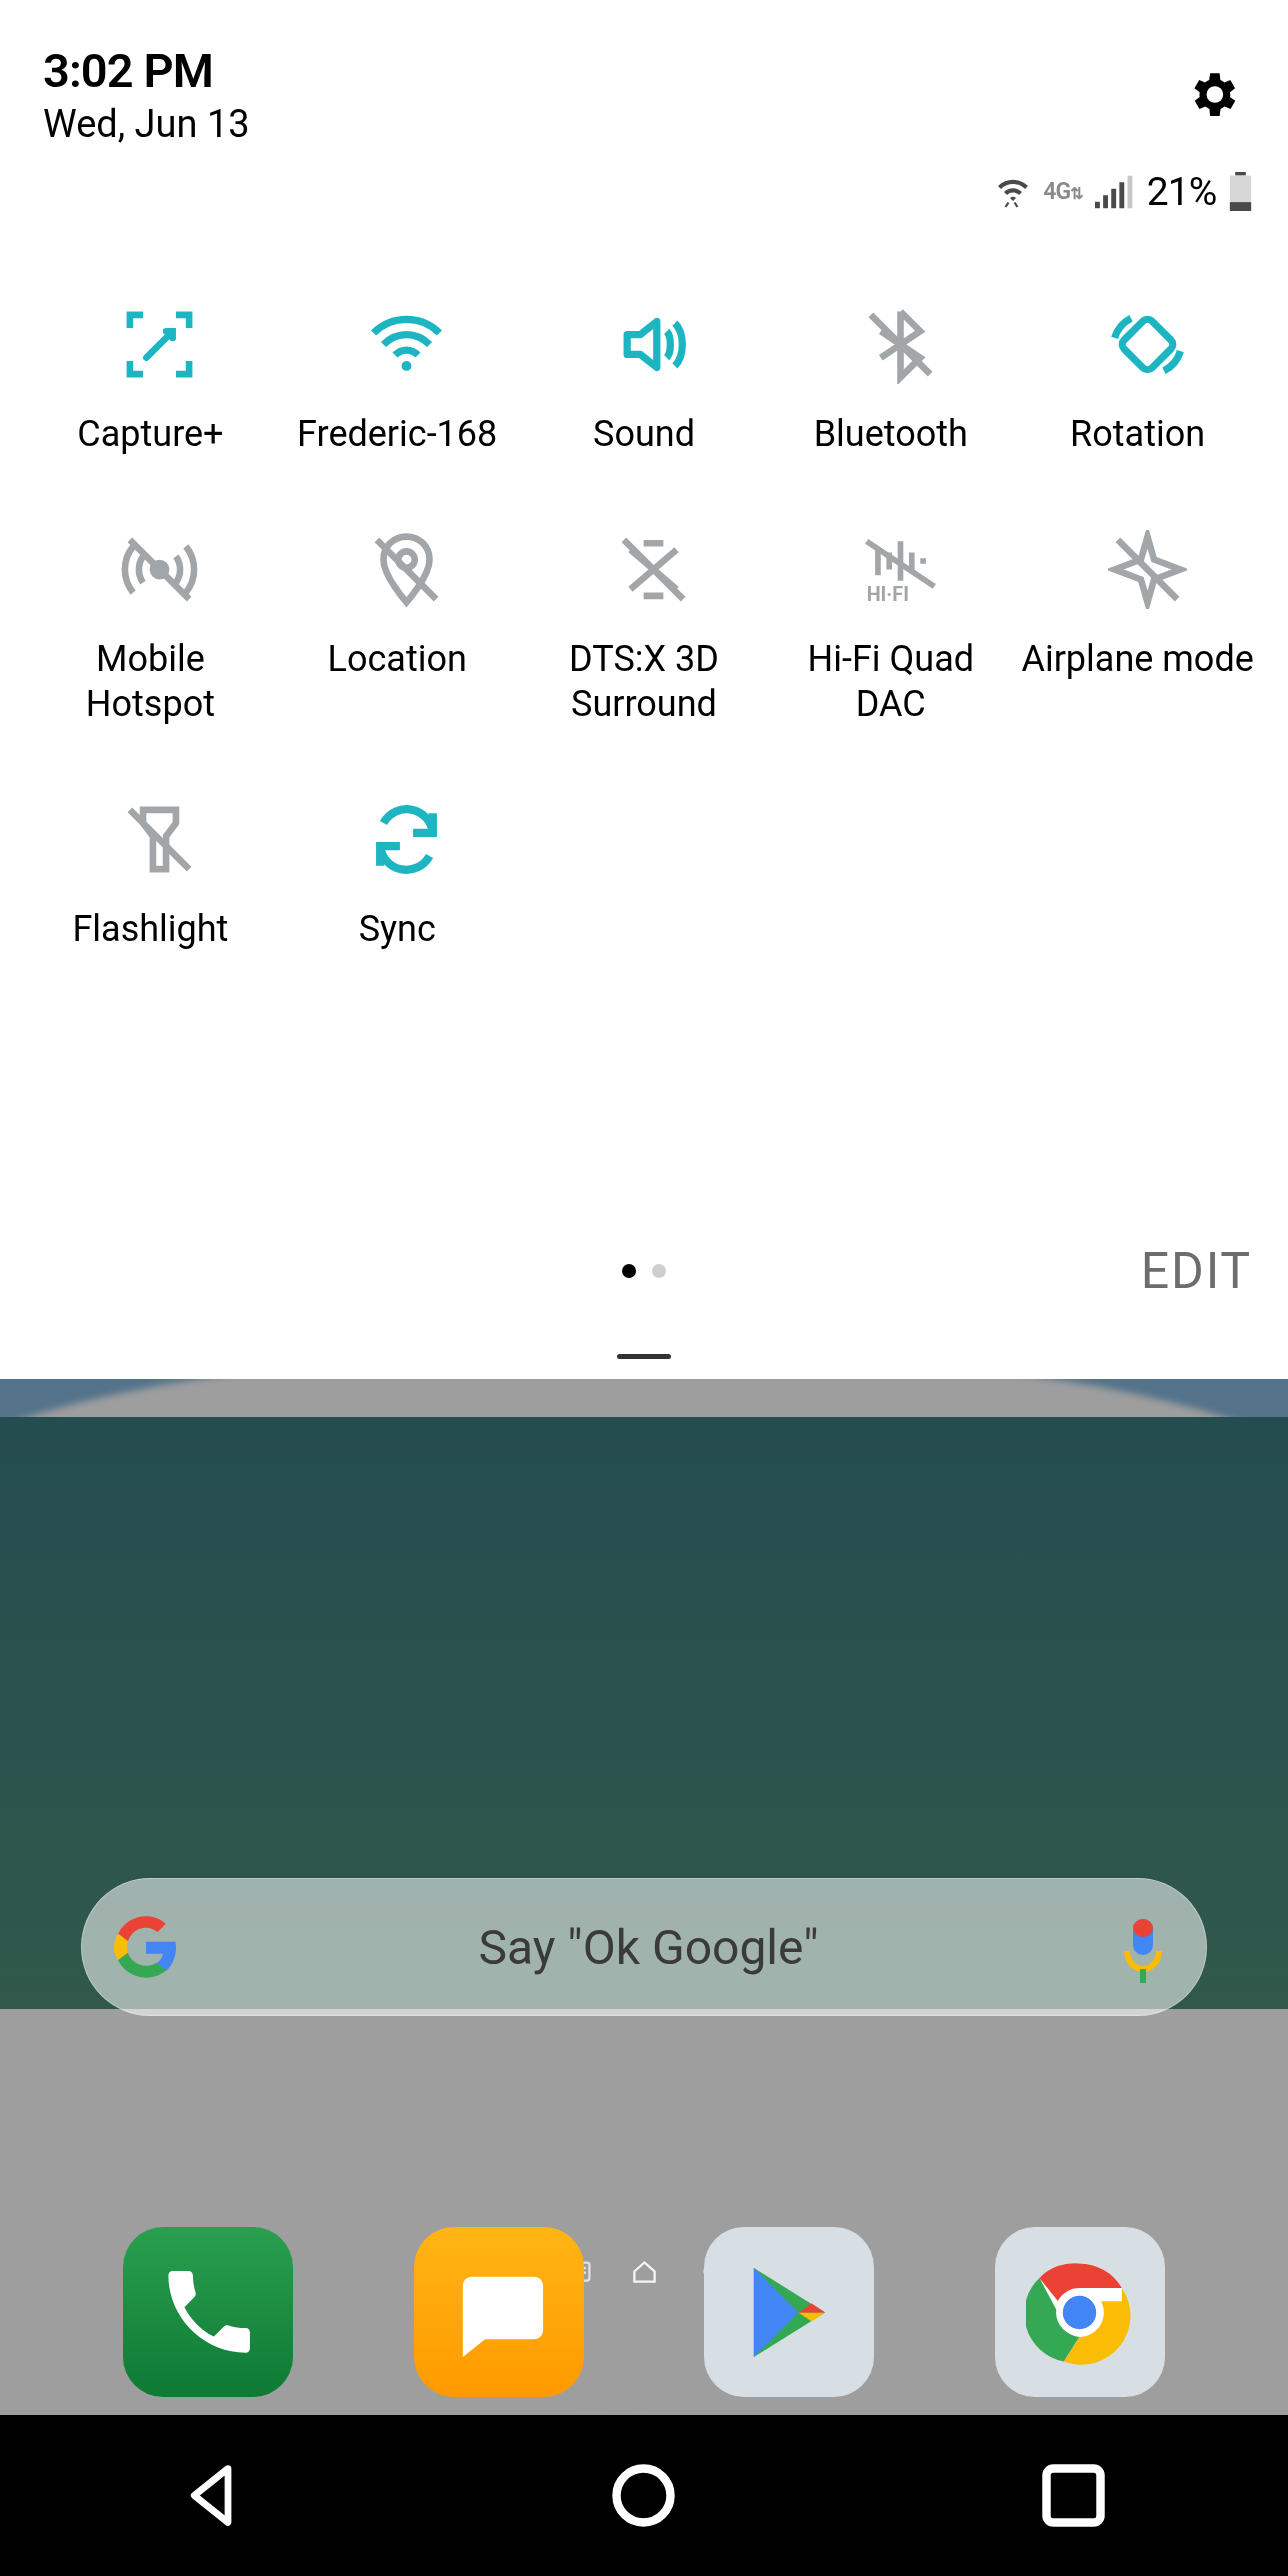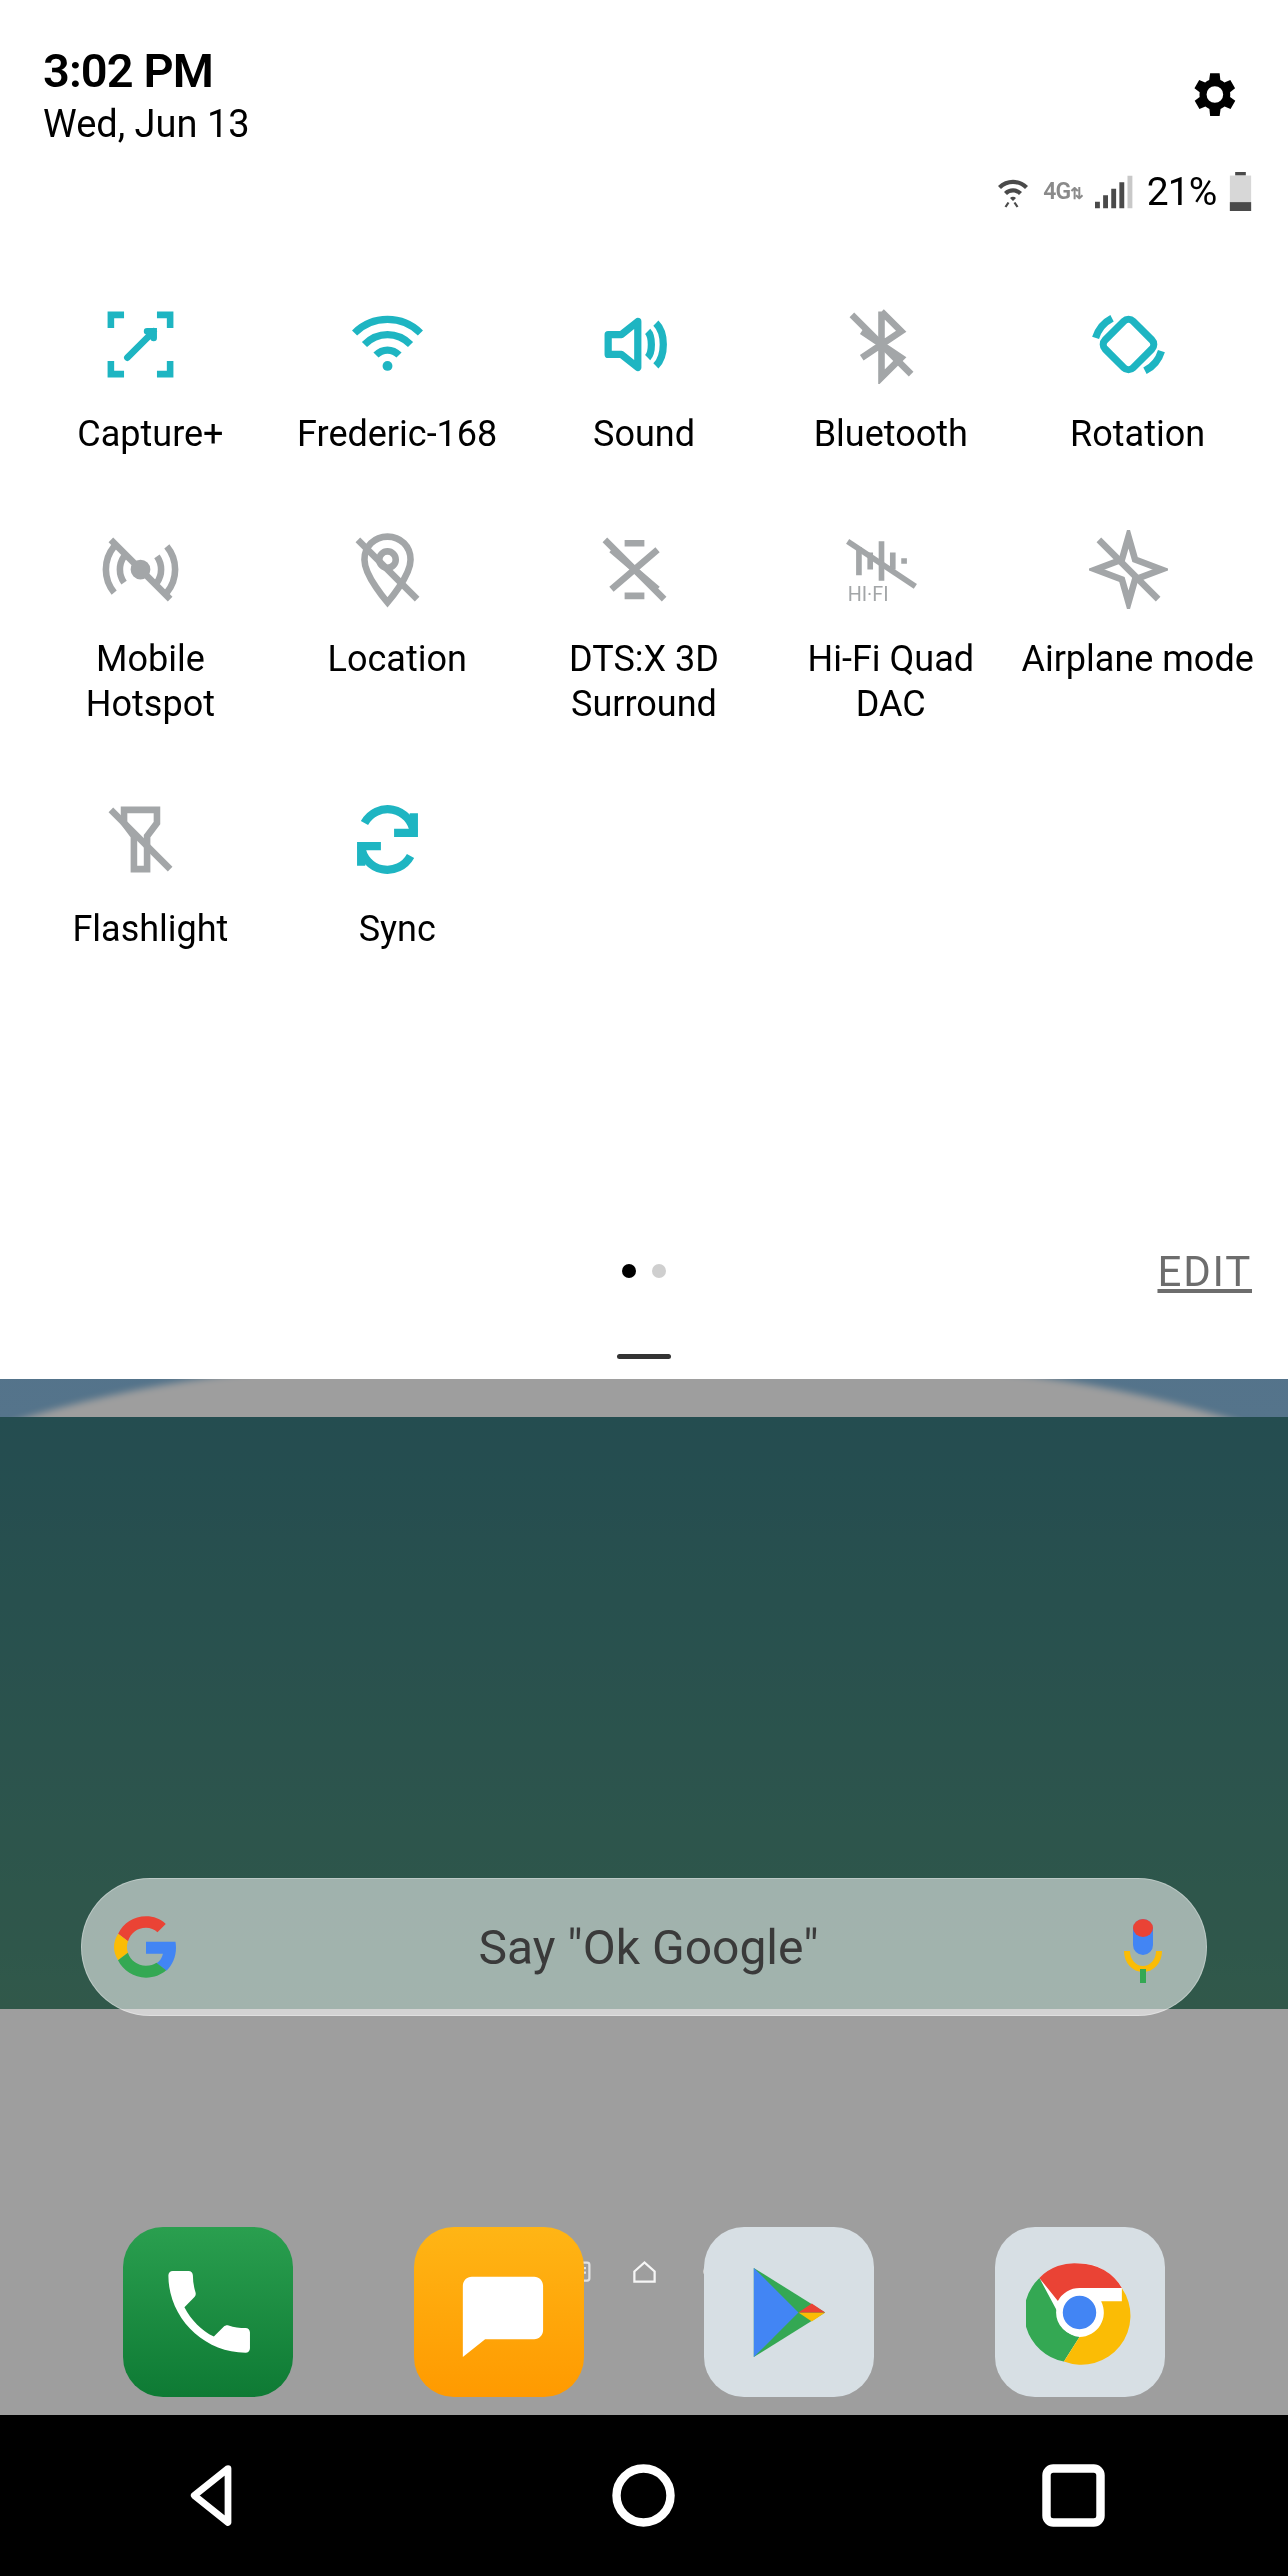--- a/index.html
+++ b/index.html
@@ -25,35 +25,35 @@
   }
   .status-row svg { display:block; }
   .pct { font-size: 39px; letter-spacing: -0.9px; }
 
   
   .tiles {
     display: grid; grid-template-columns: repeat(5, 1fr); grid-template-rows: repeat(3, auto);
     padding: 89px 27px 0 27px; row-gap: 72px;
   }
   .tile { display:flex; flex-direction:column; align-items:center; justify-content:flex-start; text-align:center; }
-  .tile-icon { width: 98px; height: 81px; display:flex; align-items:center; justify-content:flex-start; }
+  .tile-icon { width: 98px; height: 81px; display:flex; align-items:center; justify-content:flex-end;font-weight:bold; }
   .tile-icon svg { width: 79px; height: 79px; }
   .tile-label { font-size: 36px; margin-top: 27px; line-height: 1.25; padding: 0 5.4px; white-space: pre-line; }
   .accent { color: #1eb5c2; }
   .muted  { color: #a3a6a8; }
 
   
   .pager-row {
     position: absolute; bottom: 81px; left:0; right:0; height: 54px;
     display:flex; align-items:center; justify-content:center;
   }
   .dots { display:flex; gap:16px; align-items:center; }
   .dot { width: 14.3px; height:14.3px; border-radius:50%; background:#cfcfcf; }
   .dot.active { background:#000; }
-  .edit { position:absolute; right:36px; font-size:42px; color:#6d6d6d; letter-spacing:1.8px;text-decoration:underline; }
+  .edit { position:absolute; right:36px; font-size:50px; color:#6d6d6d; letter-spacing:1.8px; }
 
   .grabber { position:absolute; bottom:19.7px; left:50%; transform:translateX(-50%); width:54px; height:5.4px; background:#333; border-radius:2.7px; }
 
   
   .home-wrap { position:absolute; inset:0; z-index:1; }
   .wallpaper { position:absolute; inset:0; }
   .sky   { position:absolute; top:0; left:0; right:0; height:55%; background: linear-gradient(#6aa5d4, #89bbe0); }
   .sea   { position:absolute; bottom:22%; left:0; right:0; height:23%; background: linear-gradient(#3b7c82, #4f8f78); }
   .cloud { position:absolute; background:#fff; border-radius:50%; filter: blur(3.6px); }
   .cloud.c1 { top:1360px; left:-179px; width:1610px; height:537px; border-radius:40%; }

